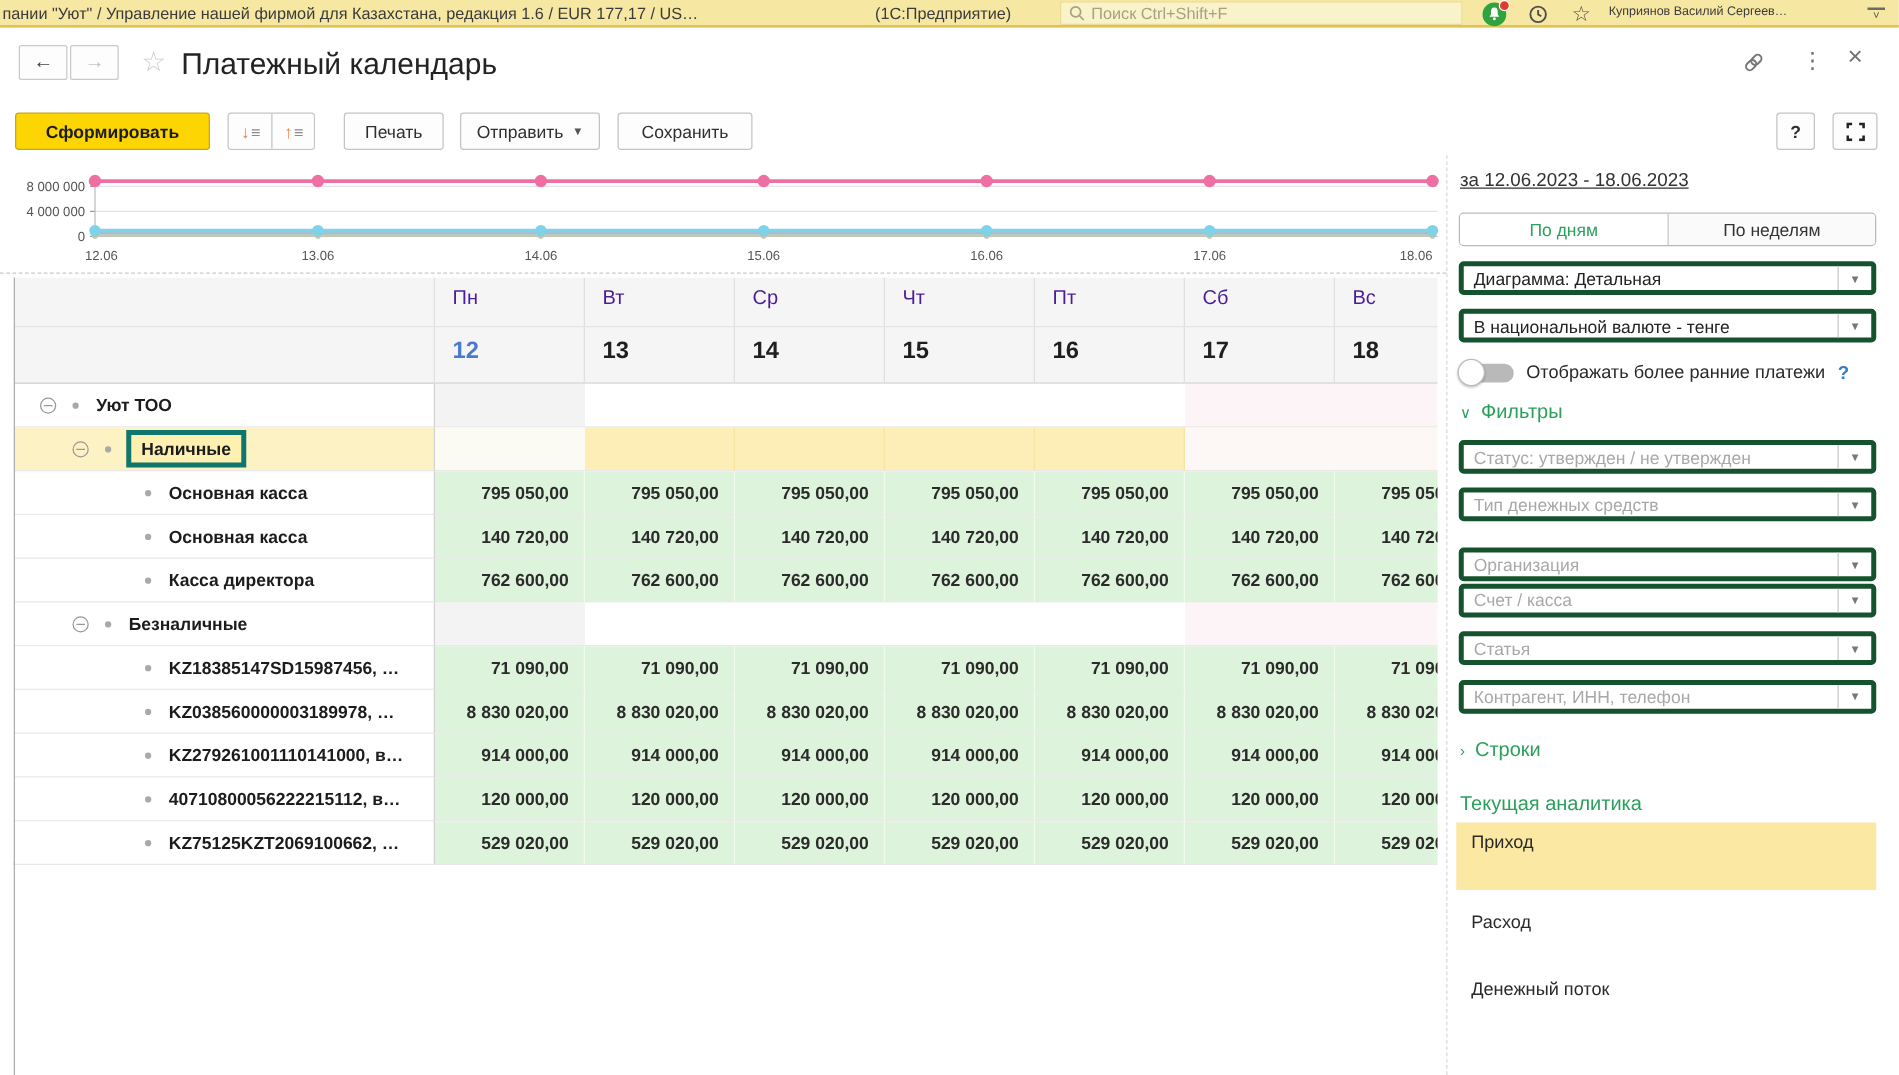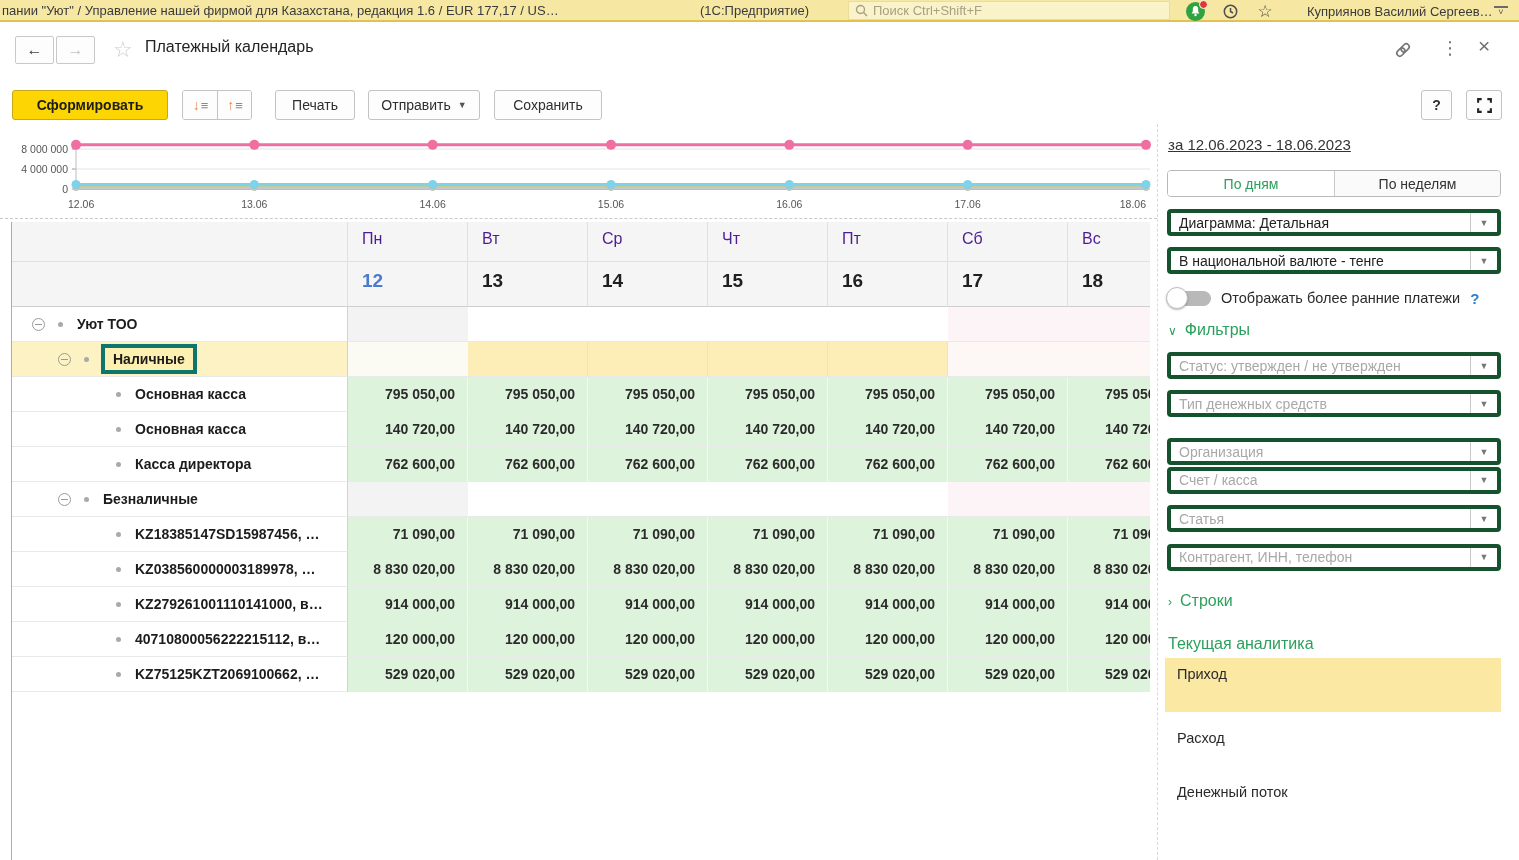--- a/index.html
+++ b/index.html
@@ -7,32 +7,32 @@
 
   
   .topbar { position:absolute; left:0; top:0; width:1519px; height:22px; background:#f6e7a2; border-bottom:2px solid #e0c253; display:flex; align-items:center; font-size:13px; color:#3b3b3b; }
   .topbar-title { position:absolute; left:2px; top:3px; white-space:nowrap; }
   .topbar-app { position:absolute; left:700px; top:3px; white-space:nowrap; }
   .searchbox { position:absolute; left:848px; top:1px; width:322px; height:19px; background:#faf2c9; border:1px solid #ecdc96; display:flex; align-items:center; padding:0 6px; color:#a9a083; }
   .searchbox svg { margin-right:5px; flex:0 0 auto; }
   .tb-ico { position:absolute; top:0px; width:24px; height:22px; display:flex; align-items:center; justify-content:center; cursor:pointer; }
   .bell-circle { width:19px; height:19px; border-radius:50%; background:#2fa340; position:relative; display:flex; align-items:center; justify-content:center; }
   .bell-badge { position:absolute; top:-2px; right:-3px; width:9px; height:9px; border-radius:50%; background:#e03a2f; border:1px solid #fff; }
-  .username { position:absolute; left:1287px; top:4px; font-size:13px; color:#3b3b3b; white-space:nowrap;margin-left:20px; }
+  .username { position:absolute; left:1287px; top:4px; font-size:10px; color:#3b3b3b; white-space:nowrap; }
   .collapse-ctrl { position:absolute; left:1492px; top:3px; width:18px; height:16px; color:#555; cursor:pointer; text-align:center; }
   .collapse-ctrl .bar { display:block; width:14px; height:2px; background:#6a6a6a; margin:3px auto 1px; }
   .collapse-ctrl .chev { font-size:9px; line-height:7px; display:block; }
 
   
   .formhead { position:absolute; left:0; top:24px; width:1519px; height:52px; background:#fff; }
   .navbtn { position:absolute; top:12px; width:39px; height:28px; background:#fdfdfd; border:1px solid #c9c9c9; border-radius:2px; font-size:16px; display:flex; align-items:center; justify-content:center; cursor:pointer; }
   .navbtn.back { left:15px; color:#3f3f3f; }
   .navbtn.fwd { left:56px; color:#c2c2c2; }
   .head-star { position:absolute; left:113px; top:13px; font-size:22px; color:#cccccc; cursor:pointer; }
-  .page-title { position:absolute; left:145px; top:14px; font-size:16px; color:#232323; }
+  .page-title { position:absolute; left:145px; top:14px; font-size:24px; color:#232323; }
   .head-ico { position:absolute; top:14px; color:#6f6f6f; cursor:pointer; font-size:18px; line-height:20px; }
 
   
   .toolbar { position:absolute; left:0; top:76px; width:1519px; height:48px; background:#fff; }
   .btn { position:absolute; top:14px; height:30px; background:#fdfdfd; border:1px solid #c3c3c3; border-radius:3px; font-size:14px; color:#2f2f2f; display:flex; align-items:center; justify-content:center; padding:0 0; cursor:pointer; }
   .btn-primary { left:12px; width:156px; background:#fcd503; border:1px solid #c7a816; font-weight:bold; color:#1d1d1d; }
   .iconbtn-group { position:absolute; left:182px; top:14px; height:30px; display:flex; border:1px solid #c3c3c3; border-radius:3px; overflow:hidden; }
   .iconbtn { width:34px; height:28px; background:#fdfdfd; display:flex; align-items:center; justify-content:center; cursor:pointer; font-size:14px; }
   .iconbtn + .iconbtn { border-left:1px solid #c3c3c3; }
   .arr-orange { color:#e8854a; font-weight:bold; margin-right:1px; }

